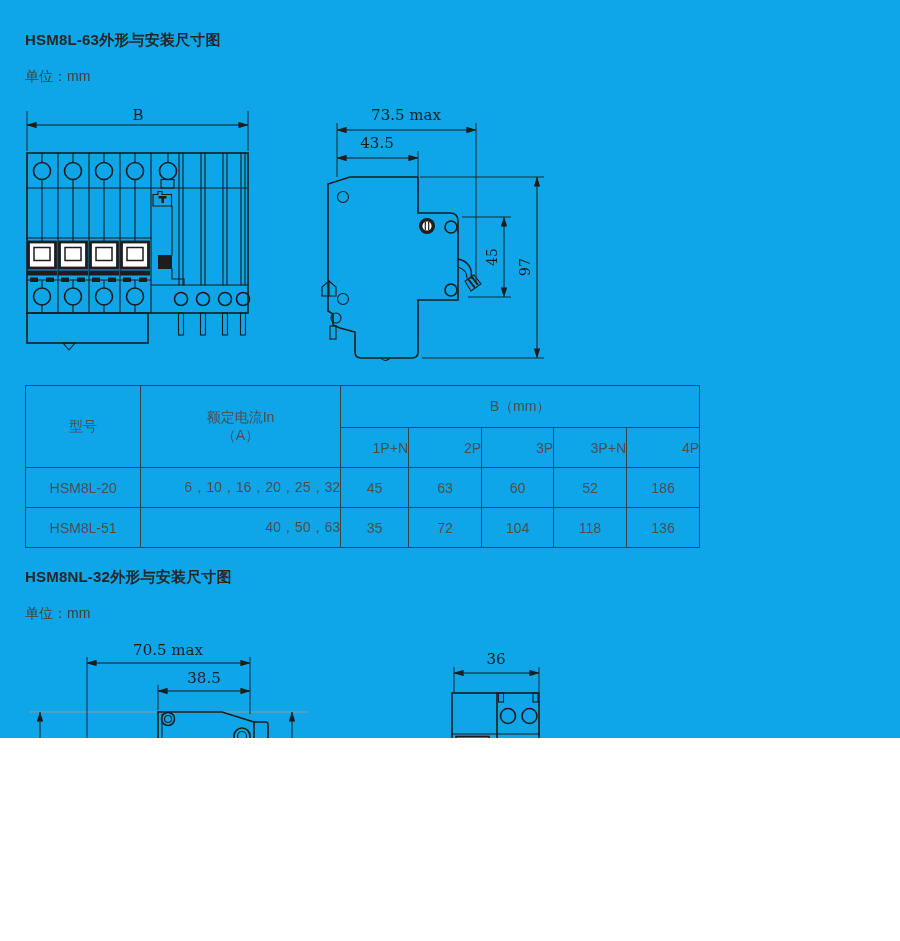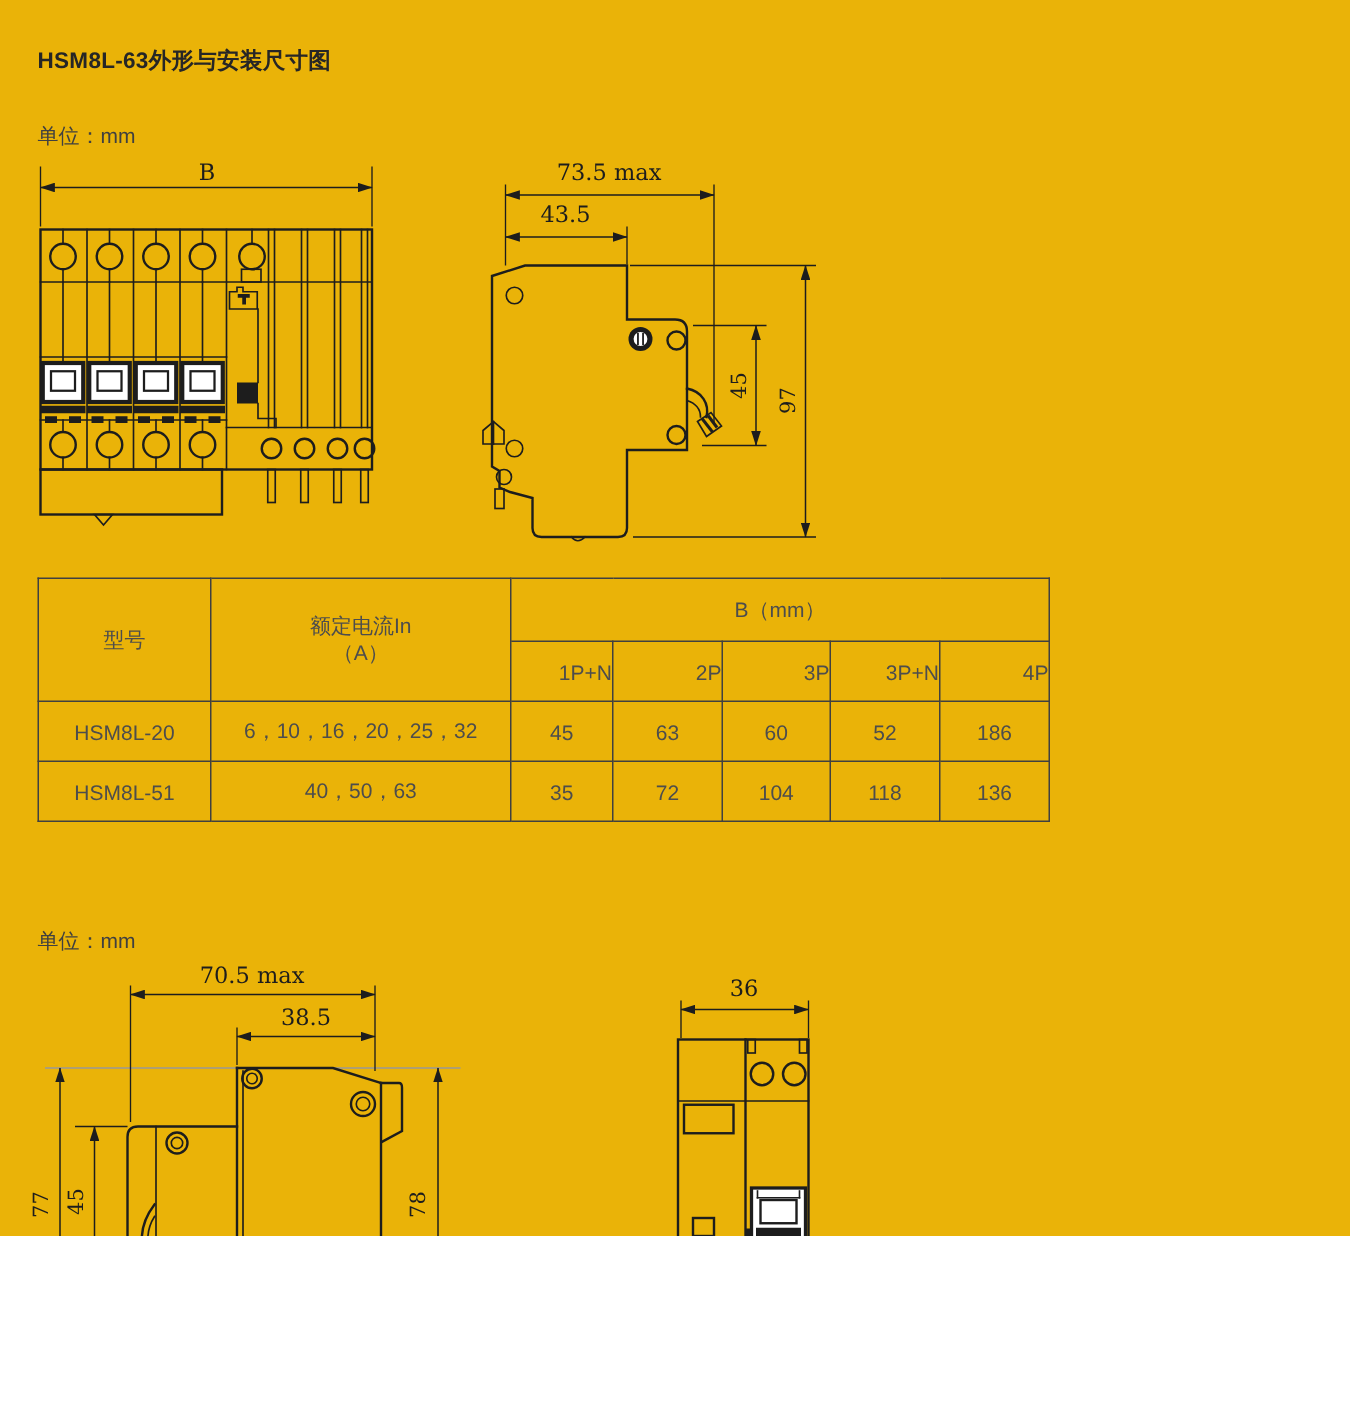--- a/index.html
+++ b/index.html
@@ -1,37 +1,37 @@
 <!DOCTYPE html>
 <html><head>
 <meta charset="utf-8">
 <style>
   html,body{margin:0;padding:0;background:#fff;}
-  .page{position:relative;width:900px;height:824px;background:#eab308;overflow:hidden;
+  .page{position:relative;width:900px;height:738px;background:#0ea5e9;overflow:hidden;
         font-family:"Liberation Sans","DejaVu Sans",sans-serif;}
   .sec-title{position:absolute;left:25px;font-size:15px;font-weight:bold;color:#262626;letter-spacing:.2px;}
-  .unit{position:absolute;left:25px;font-size:14px;color:#404040;margin-top:14px;}
+  .unit{position:absolute;left:25px;font-size:14px;color:#404040;}
   .drawing{position:absolute;}
   
   .ln{stroke:#1d1d1d;fill:none;stroke-width:1.6;stroke-linejoin:miter;stroke-linecap:square;}
   .ln2{stroke:#1d1d1d;fill:none;stroke-width:1.1;stroke-linecap:square;}
   .fil{fill:#1d1d1d;stroke:none;}
   .dim{stroke:#1d1d1d;fill:none;stroke-width:1;}
   .ext{stroke:#1d1d1d;fill:none;stroke-width:0.9;}
   .thin{stroke:#999;fill:none;stroke-width:1;}
   .dtxt{font-family:"DejaVu Serif","Liberation Serif",serif;font-size:15px;fill:#1d1d1d;}
   .dtxt2{font-size:14px;}
   
   .spec-table{position:absolute;left:25px;top:385px;border-collapse:collapse;table-layout:fixed;
               width:674px;font-size:14px;color:#4d4d4d;}
   .spec-table td{border:1px solid #404040;text-align:center;vertical-align:middle;padding:0;}
   .spec-table .r1 td{height:41px;}
   .spec-table .r2 td{height:39px;text-align:right;}
   .spec-table .rd td{height:39px;}
-  .spec-table td.cur{text-align:center;}
+  .spec-table td.cur{text-align:right;}
 </style>
 </head>
 <body>
 
 <div class="page">
 
   <div class="sec-title" style="top:31px">HSM8L-63外形与安装尺寸图</div>
   <div class="unit" style="top:68px">单位：mm</div>
 
   <svg class="drawing" style="left:22px;top:103px" width="230" height="255" viewBox="0 0 230 255">
@@ -254,20 +254,21 @@
       <td class="cur">40，50，63</td>
       <td>35</td>
       <td>72</td>
       <td>104</td>
       <td>118</td>
       <td>136</td>
     </tr>
   </tbody>
     </table>
 
+  <div class="sec-title" style="top:568px">HSM8NL-32外形与安装尺寸图</div>
   <div class="unit" style="top:605px">单位：mm</div>
 
   <svg class="drawing" style="left:10px;top:640px" width="300" height="300" viewBox="0 0 300 300">
     <defs>
       <marker id="ar3" viewBox="0 0 10 6.4" refX="9.6" refY="3.2" markerWidth="10" markerHeight="6.4" markerUnits="userSpaceOnUse" orient="auto-start-reverse">
         <path d="M0,0 L10,3.2 L0,6.4 Z" fill="#1d1d1d"></path>
       </marker>
     </defs>
     <line class="thin" x1="20" y1="72" x2="297" y2="72"></line>
     <line class="thin" x1="20" y1="255" x2="297" y2="255"></line>

